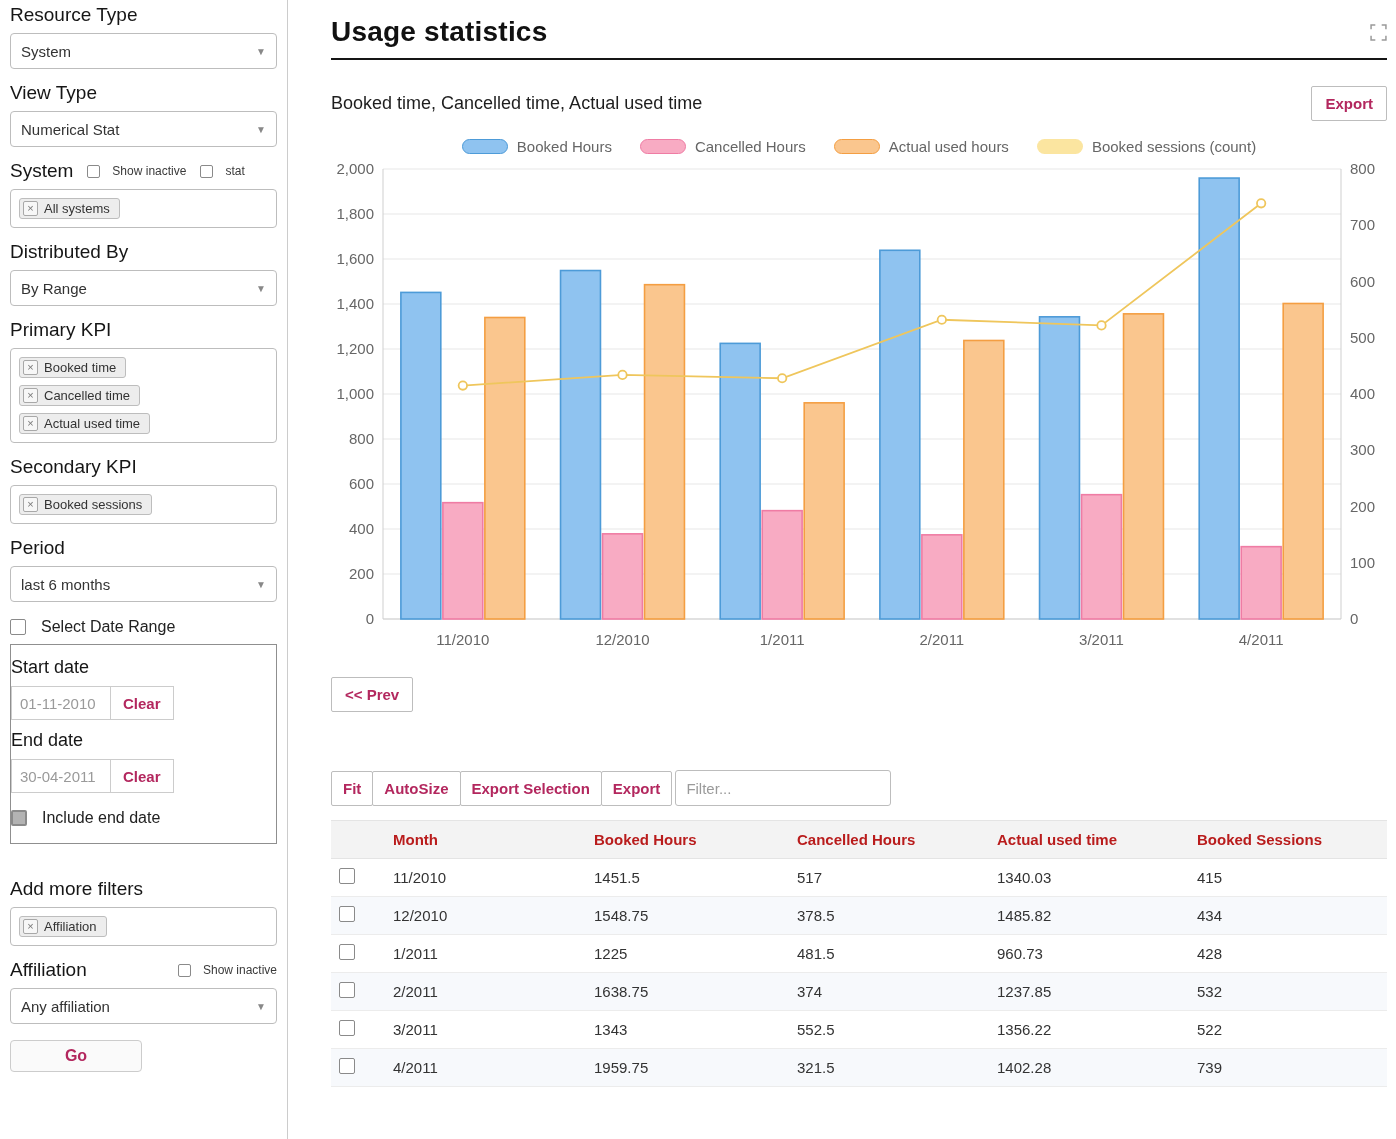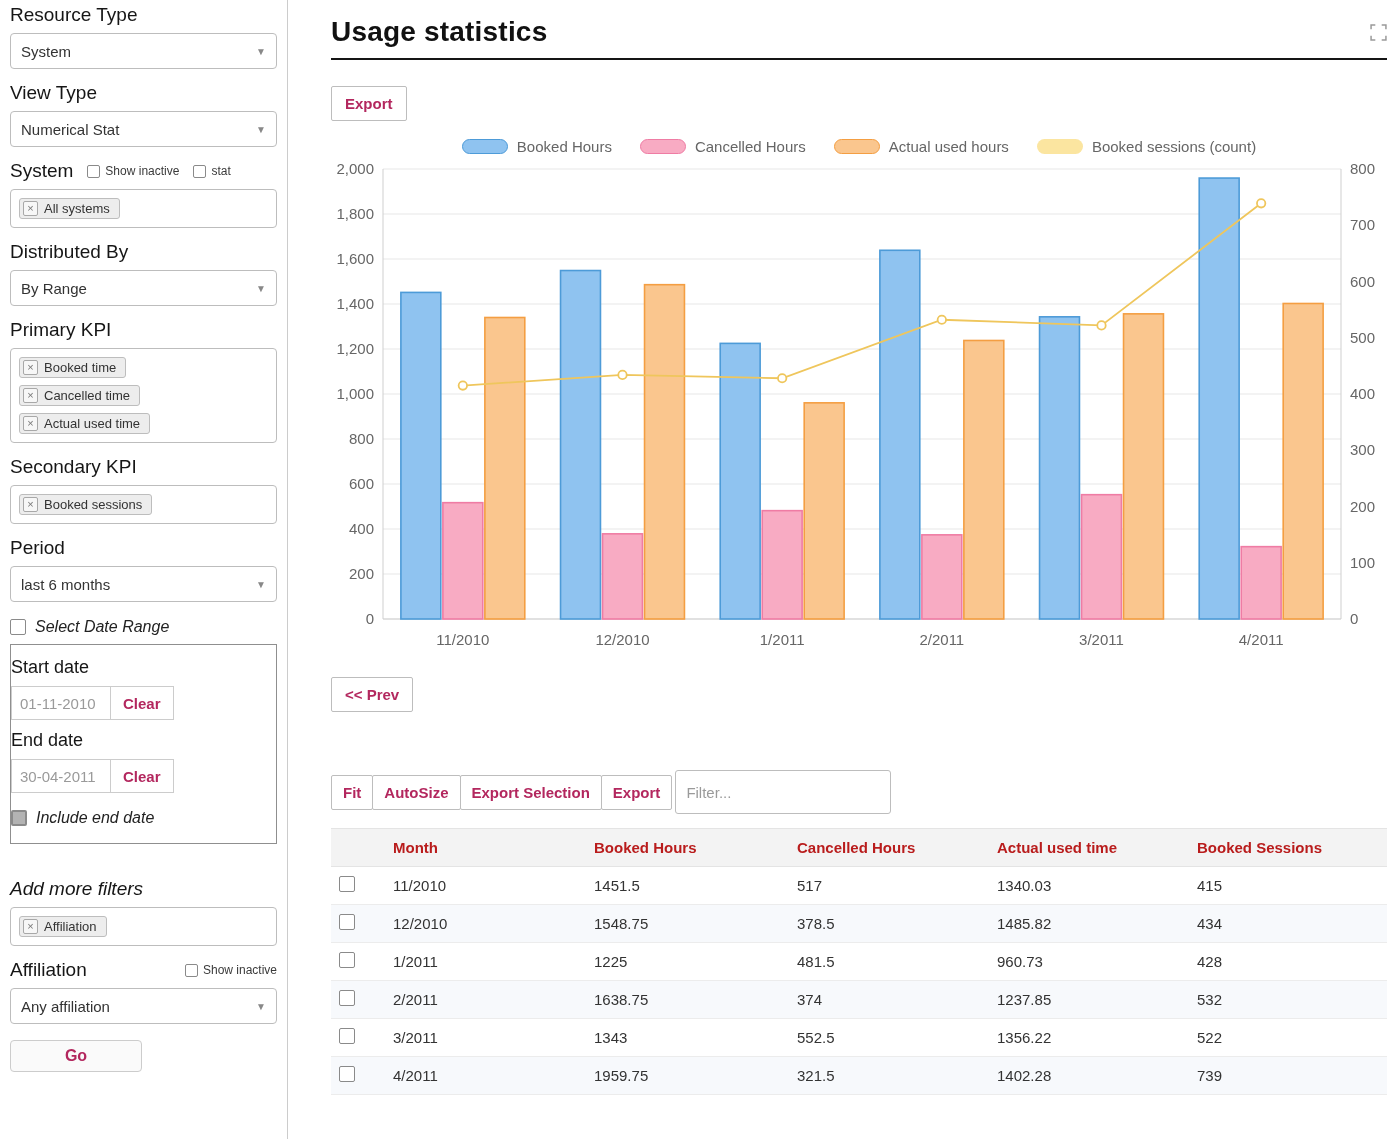--- a/index.html
+++ b/index.html
@@ -19,22 +19,22 @@
   .caret{ color:#888; font-size:10px; }
   .msbox{ border:1px solid var(--border); border-radius:4px; background:#fff; padding:8px;
           display:flex; flex-direction:column; align-items:flex-start; gap:7px; min-height:38px; }
   .chip{ display:inline-flex; align-items:center; gap:6px; background:#ededed; border:1px solid #bdbdbd;
          border-radius:3px; padding:2px 9px 2px 3px; font-size:13px; color:#333; }
   .chip-x{ width:15px; height:15px; border:1px solid #a8a8a8; border-radius:2px; background:#f7f7f7;
            color:#777; font-size:11px; line-height:13px; text-align:center; cursor:pointer; }
   .cb{ width:16px; height:16px; flex:none; border:1px solid #8a8a8a; border-radius:2px; background:#fff; display:inline-block; cursor:pointer; }
   .cb-sm{ width:13px; height:13px; }
   .cb.gray{ background:#b3b3b3; border:2px solid #8a8a8a; }
-  .cb-inline{ display:inline-flex; align-items:center; gap:5px; font-size:12px; color:#3a3a3a; white-space:nowrap; }
-  .cb-row{ display:flex; align-items:center; gap:9px; font-size:16px; color:#222; margin:16px 0 8px; cursor:pointer;font-style:italic; }
+  .cb-inline{ display:inline-flex; align-items:center; gap:12px; font-size:12px; color:#3a3a3a; white-space:nowrap; }
+  .cb-row{ display:flex; align-items:center; gap:15px; font-size:16px; color:#222; margin:16px 0 8px; cursor:pointer; }
   .range-box{ border:1px solid #8f8f8f; padding:2px 0 16px; }
   .range-h{ font-size:18px; color:var(--hd); margin:10px 0 8px; }
   .date-row{ display:flex; }
   .date-input{ width:100px; height:34px; border:1px solid #ccc; padding:0 8px; font:inherit; font-size:15px; color:#9a9a9a; background:#fff; }
   .clear-btn{ height:34px; margin-left:-1px; border:1px solid #ccc; background:#fff; color:var(--accent);
               font:inherit; font-size:15px; font-weight:700; padding:0 12px; cursor:pointer; }
   .include{ margin:16px 0 0; }
   .go-btn{ margin-top:16px; width:132px; height:32px; border:1px solid #ccc; border-radius:4px; background:#fafafa;
            color:var(--accent); font:inherit; font-size:16px; font-weight:700; cursor:pointer; }
   .ml-auto{ margin-left:auto; }
@@ -52,21 +52,21 @@
         font:inherit; font-size:15px; font-weight:700; padding:8px 13px; cursor:pointer; }
   .legend{ display:flex; justify-content:center; align-items:center; gap:28px; margin:17px 0 2px; }
   .legend-item{ display:flex; align-items:center; gap:9px; color:#666; font-size:15px; cursor:pointer; }
   .legend-swatch{ width:46px; height:15px; border-radius:8px; border:1px solid transparent; display:inline-block; }
   .chart{ display:block; width:1056px; height:502px; margin-top:2px; }
   .chart .tick{ fill:#666; font-size:15px; }
   .prev{ margin-top:18px; }
 
   .toolbar{ display:flex; align-items:center; margin-top:58px; }
   .toolbar .btn{ margin-right:-1px; padding:8px 11px; }
-  .filter-input{ height:44px; width:216px; margin-left:4px; border:1px solid #bdbdbd; border-radius:3px;
+  .filter-input{ height:36px; width:216px; margin-left:4px; border:1px solid #bdbdbd; border-radius:3px;
                  padding:0 10px; font:inherit; font-size:15px; color:#0f172a; }
   .filter-input::placeholder{ color:#9a9a9a; }
 
   .grid{ width:100%; border-collapse:collapse; margin-top:14px; table-layout:fixed; }
   .grid th{ background:#f3f3f3; text-align:left; font-weight:700; color:#b91c1c; font-size:15px;
             padding:10px 8px; border-top:1px solid #e4e4e4; border-bottom:1px solid #e4e4e4; cursor:pointer; }
   .grid td{ padding:9px 8px; border-bottom:1px solid #ececec; color:#333; }
   .grid tbody tr:nth-child(even){ background:#f7f9fc; }
   .cb-col{ width:54px; }
 </style>
@@ -158,21 +158,21 @@
       <div class="date-row">
         <input class="date-input" value="30-04-2011" style="">
         <button class="clear-btn">Clear</button>
       </div>
       <label class="cb-row include">
         <span class="cb gray"></span>
         <span>Include end date</span>
       </label>
     </div>
 
-    <div class="sb-h" style="margin-top:34px;font-style:italic;">Add more filters</div>
+    <div class="sb-h" style="margin-top:34px;">Add more filters</div>
     <div class="msbox">
         <span class="chip">
           <span class="chip-x">×</span>
           <span>Affiliation</span>
         </span>
       </div>
 
     <div class="sb-row">
       <div class="sb-h">Affiliation</div>
       <span class="cb-inline ml-auto">
@@ -197,20 +197,21 @@
           <path d="M1 5 V1 H5"></path>
             <path d="M11 1 H15 V5"></path>
           <path d="M15 11 V15 H11"></path>
             <path d="M5 15 H1 V11"></path>
         </svg>
       </span>
     </div>
 
     <section class="chart-panel">
       <div class="panel-head">
+        <div class="panel-title">Booked time, Cancelled time, Actual used time</div>
         <button class="btn">Export</button>
       </div>
       <div class="legend">
           <div class="legend-item">
             <span class="legend-swatch" style="background: rgb(143, 195, 240); border-color: rgb(77, 155, 216);"></span>
             <span>Booked Hours</span>
           </div>
           <div class="legend-item">
             <span class="legend-swatch" style="background: rgb(248, 171, 195); border-color: rgb(239, 124, 164);"></span>
             <span>Cancelled Hours</span>

